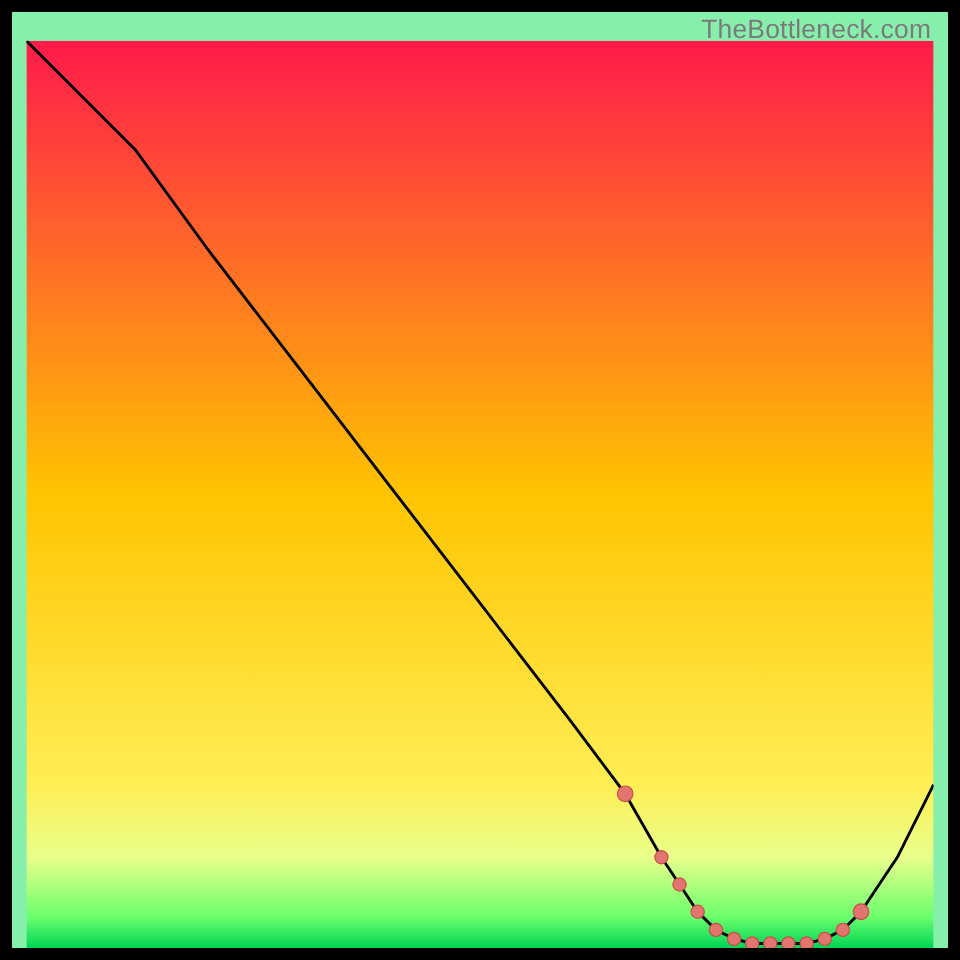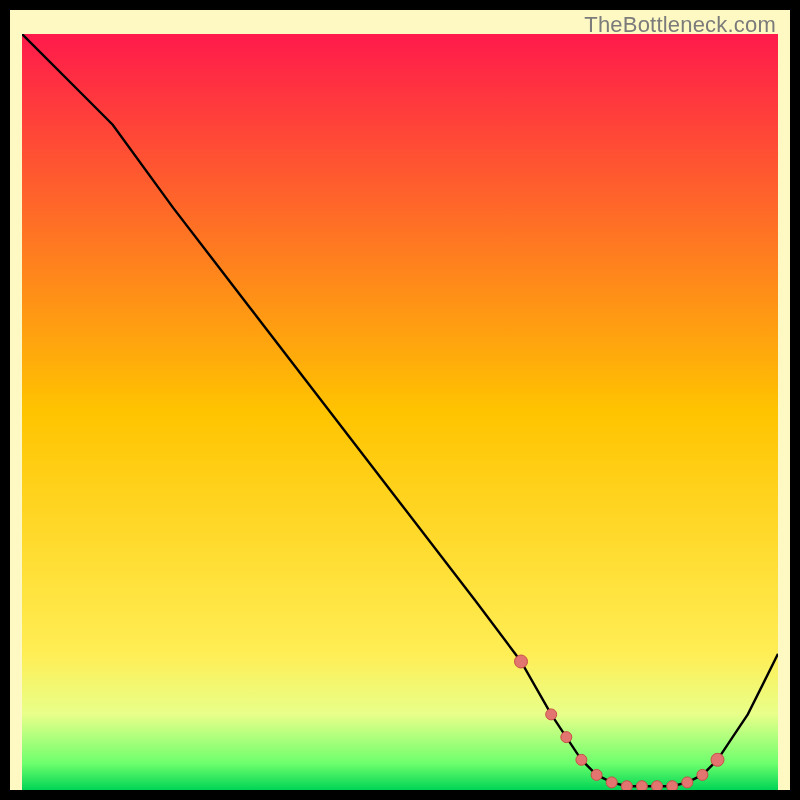--- a/index.html
+++ b/index.html
@@ -10,21 +10,21 @@
     background: #000;
     font-family: Arial, Helvetica, sans-serif;
     overflow: hidden;
   }
   .frame {
     position: absolute;
     left: 10px;
     top: 10px;
     width: 780px;
     height: 780px;
-    background: #fef9c3;
+    background: #86efac;
   }
   .plot {
     position: absolute;
     left: 12px;
     top: 24px;
     width: 756px;
     height: 756px;
   }
   .watermark {
     position: absolute;

